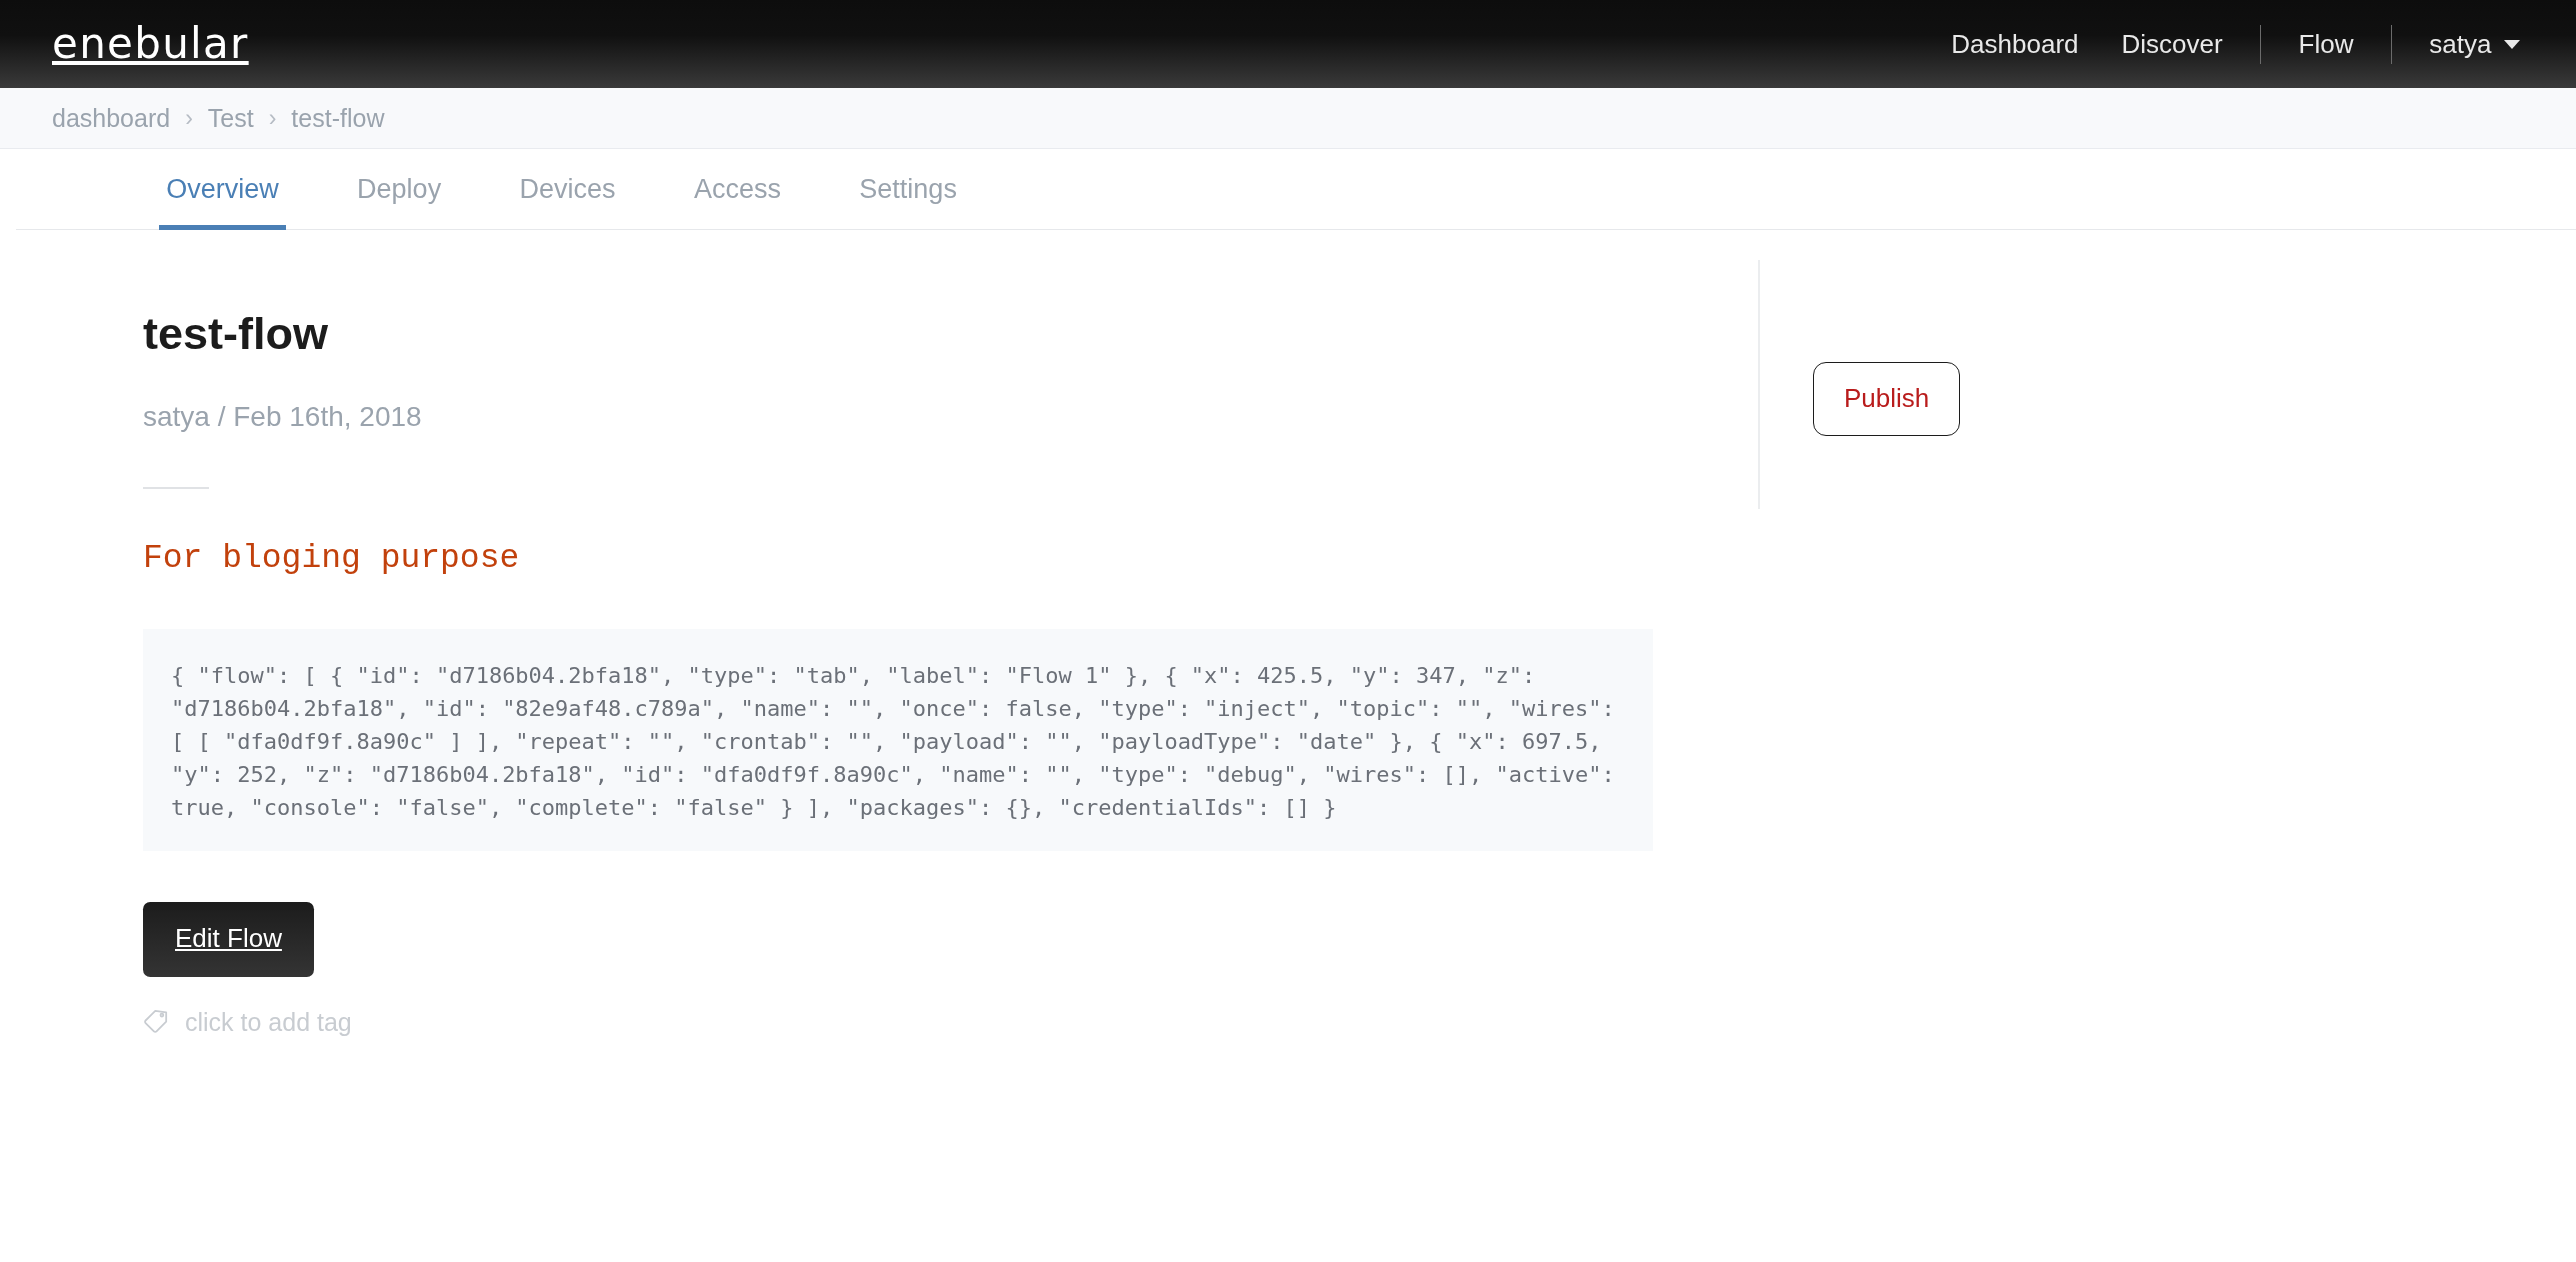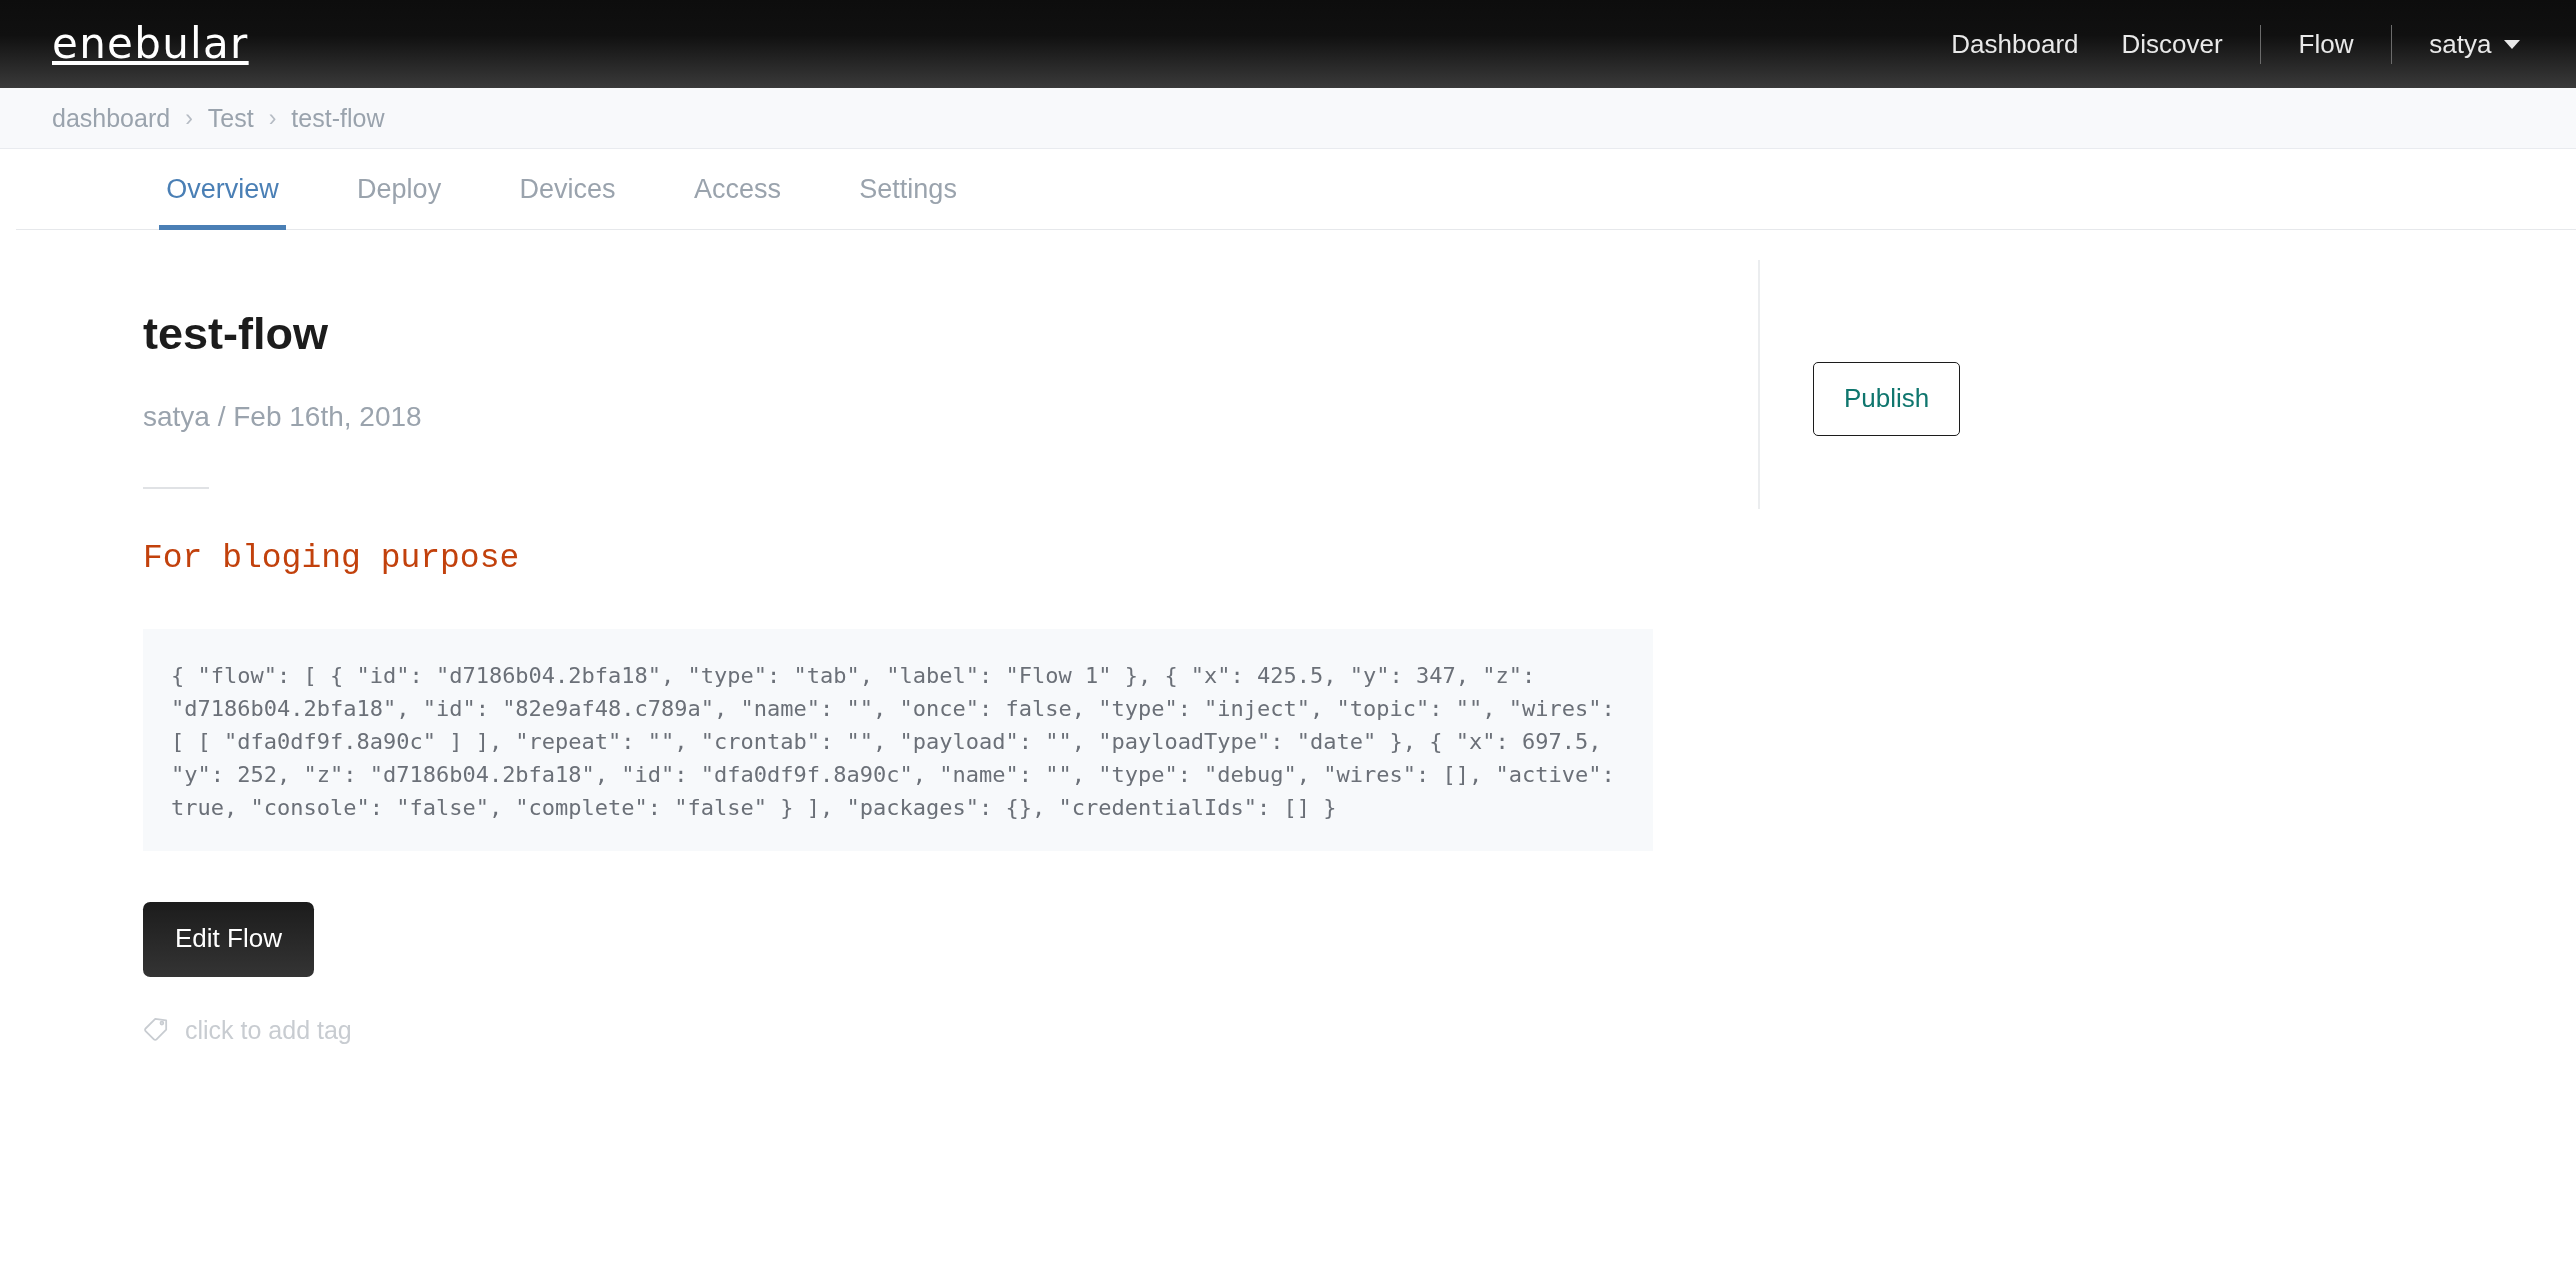--- a/index.html
+++ b/index.html
@@ -123,29 +123,30 @@
   .code-box pre {
     margin: 0;
     font-family: "DejaVu Sans Mono", "Liberation Mono", monospace;
     font-size: 22px;
     line-height: 33px;
     color: #6b7078;
     white-space: pre-wrap;
     word-break: break-word;
   }
   .edit-btn {
-    margin: 51px 0 12px 0;
+    margin: 51px 0 4px 0;
     display: inline-block;
     background: linear-gradient(to bottom, #1c1c1c, #343434);
     color: #ffffff;
     font-size: 26px;
     border: 0; border-radius: 7.2px;
     padding: 21.5px 32px 23px 32px;
     cursor: pointer;
     font-family: "Liberation Sans", sans-serif;
+    text-decoration: underline;
   }
   .tag-row {
     display: flex; align-items: center;
     margin: 26px 0 0 0;
     cursor: pointer;
   }
   .tag-icon { margin-right: 15px; display: block; }
   .tag-label { font-size: 25px; color: #c8ccd1; }
 
   
@@ -163,24 +164,24 @@
   .side-text {
     font-size: 26px; line-height: 40px;
     color: #6b7078;
     width: 608px;
     margin: 0;
   }
   .publish-btn {
     margin: 38px 0 0 0;
     display: inline-block;
     background: #ffffff;
-    color: #0f766e;
+    color: #b91c1c;
     font-size: 26px;
     border: 1.8px solid #1c1c1c;
-    border-radius: 5px;
+    border-radius: 13px;
     padding: 19.7px 30px 21.5px 30px;
     cursor: pointer;
     font-family: "Liberation Sans", sans-serif;
     text-align: right;
   }
 </style>
 </head>
 <body>
 
 <div class="page">

